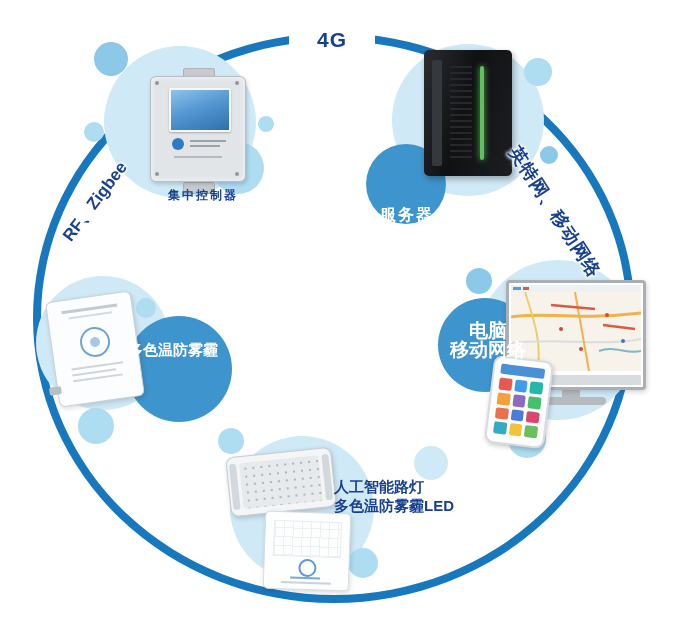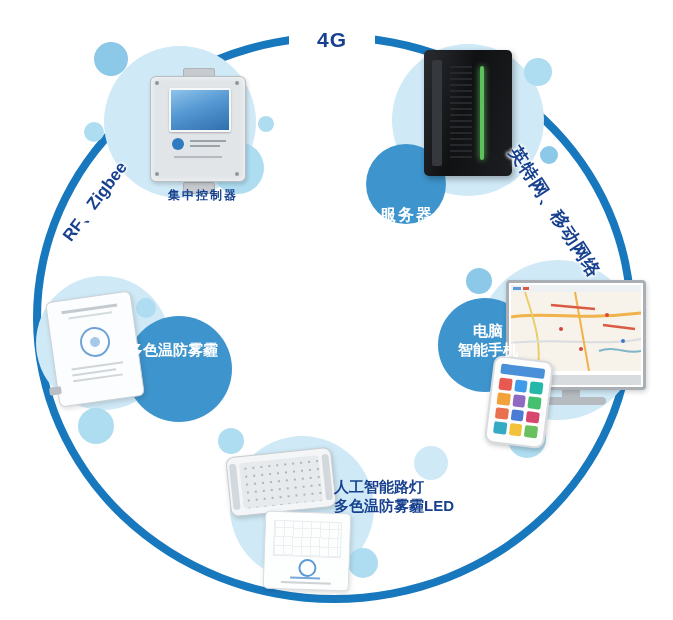--- a/index.html
+++ b/index.html
@@ -32,21 +32,21 @@
   .bubble{position:absolute;border-radius:50%;z-index:2;}
   .bubble.l{background:var(--bubble-1,#cfe9f6);}
   .bubble.m{background:var(--bubble-2,#aedcf0);}
   .bubble.d{background:var(--bubble-3,#8cc8e8);}
   .label-circle{position:absolute;border-radius:50%;background:var(--label-bubble,#3e94cc);z-index:3;}
   
   .node-label{position:absolute;font-weight:bold;z-index:6;color:var(--label-text,#17418f);}
   .node-label span{display:block;}
   .lbl-controller{left:168px;top:187px;font-size:12px;letter-spacing:2px;}
   .lbl-server{left:368px;top:173px;width:78px;text-align:center;font-size:16px;color:#fff;letter-spacing:2px;margin-top:32px;}
-  .lbl-client{left:446px;top:321px;width:84px;text-align:center;font-size:15px;line-height:19px;color:#fff;}
+  .lbl-client{left:446px;top:321px;width:84px;text-align:center;font-size:19px;line-height:19px;color:#fff;}
   .lbl-terminal{left:128px;top:340px;width:104px;text-align:left;font-size:15px;line-height:19px;color:#fff;}
   .lbl-led{left:334px;top:477px;font-size:15px;line-height:19px;}
   
   .ctrl{position:absolute;left:150px;top:68px;width:96px;height:124px;z-index:4;}
   .ctrl .tab{position:absolute;left:33px;width:30px;height:10px;background:#c7cbcf;border:1px solid #aeb3b8;border-radius:2px;}
   .ctrl .tab.t{top:0;} .ctrl .tab.b{top:114px;}
   .ctrl .body{position:absolute;left:0;top:8px;width:94px;height:104px;background:#e2e5e8;border:1px solid #b9bec3;border-radius:6px;box-shadow:1px 2px 4px rgba(0,0,0,.18), inset 0 0 6px rgba(255,255,255,.7);}
   .ctrl .screen{position:absolute;left:19px;top:20px;width:58px;height:40px;border:2px solid #f5f7f8;border-radius:2px;background:linear-gradient(160deg,#8fc3ec 0%,#5598d2 45%,#2f6fae 100%);box-shadow:0 1px 2px rgba(0,0,0,.25);}
   .ctrl .logo{position:absolute;left:22px;top:70px;width:12px;height:12px;border-radius:50%;background:#2e7bc0;}
   .ctrl .lines i{position:absolute;left:40px;height:2px;background:#9aa2a8;display:block;}
@@ -184,21 +184,21 @@
         <i></i>
         <i></i>
         <i></i>
         <i></i>
         <i></i>
         <i></i>
     </div>
   </div>
   <div class="node-label lbl-client">
     <span>电脑</span>
-    <span>智能手机</span>
+    <span>移动网络</span>
   </div>
 
   <div class="bubble l" style="left:36px;top:276px;width:134px;height:134px;"></div>
   <div class="bubble m" style="left:78px;top:408px;width:36px;height:36px;"></div>
   <div class="bubble m" style="left:136px;top:298px;width:20px;height:20px;"></div>
   <div class="label-circle" style="left:126px;top:316px;width:106px;height:106px;"></div>
   <div class="term">
     <div class="l1"></div>
     <div class="l2"></div>
     <div class="logo"></div>

